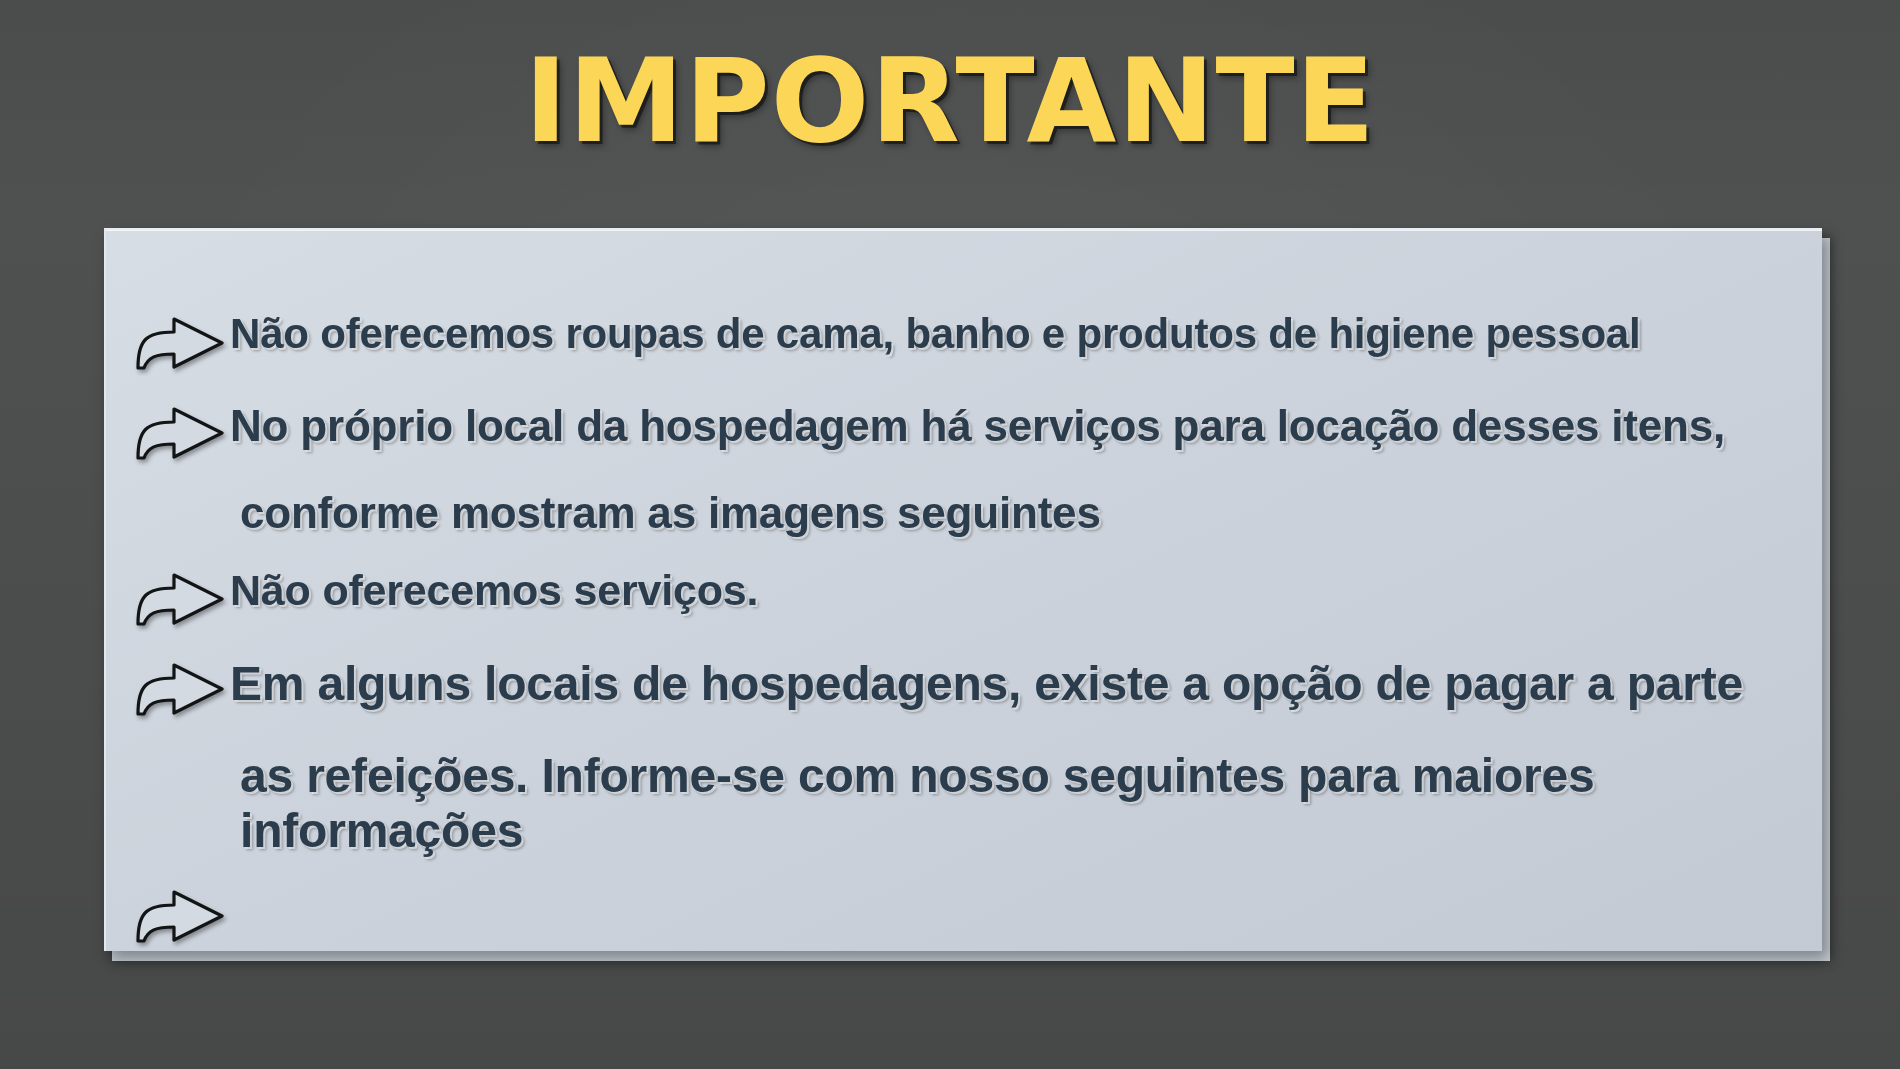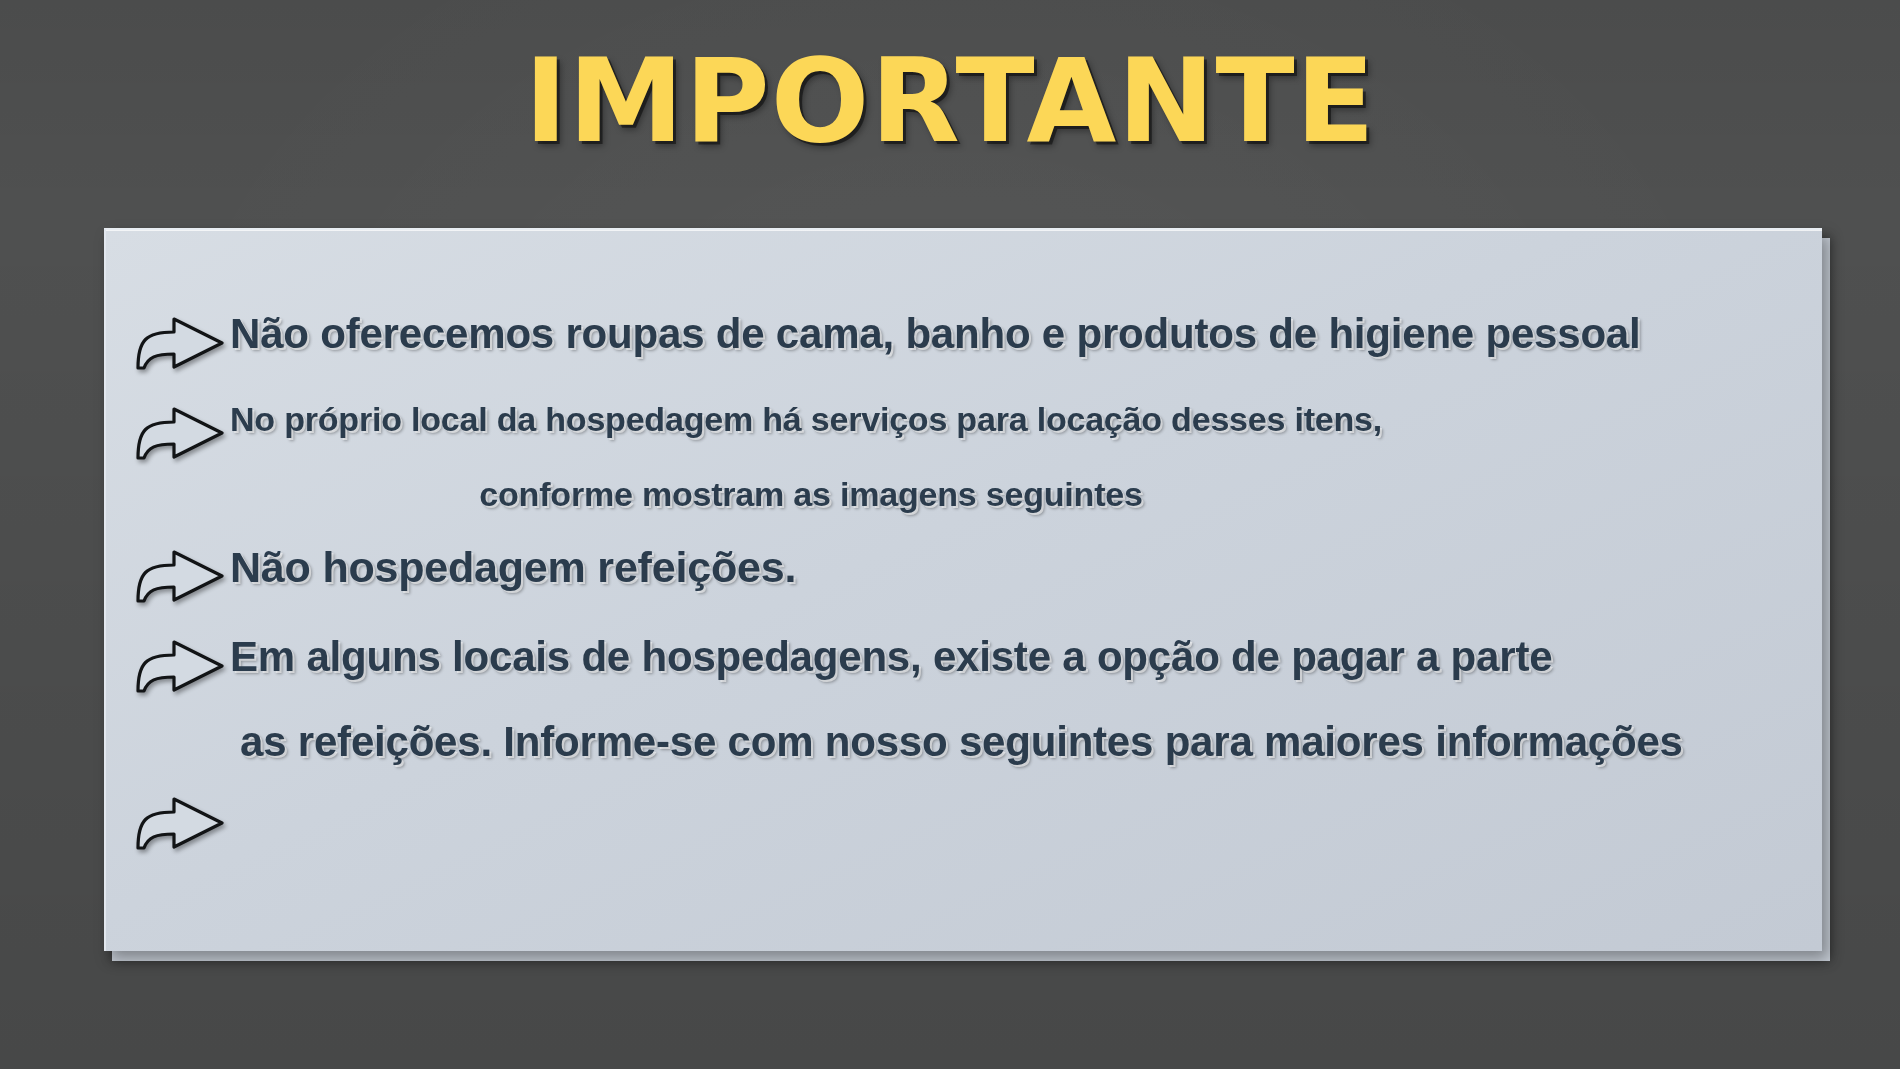--- a/index.html
+++ b/index.html
@@ -117,23 +117,23 @@
       2px 2px 0 rgba(255,255,255,0.55),
       3px 3px 3px rgba(0,0,0,0.30);
     letter-spacing:-0.2px;
     white-space:pre-line;
     padding-top:2px;
   }
   .bullet-text .l2{ display:block; padding-left:10px;margin-top:36px; }
 
   
   .b1 .bullet-text{ font-size:42px; }
-  .b2 .bullet-text{ font-size:34px;text-align:center; }
+  .b2 .bullet-text{ font-size:44px; }
   .b3 .bullet-text{ font-size:43px; }
-  .b4 .bullet-text{ font-size:42px; }
+  .b4 .bullet-text{ font-size:48px; }
   .b5 .bullet-text{ font-size:42px; }
 </style>
 </head>
 <body>
 
 <div class="bg-vignette"></div>
 
 <div class="slide">
 
   <div class="title-wrap">
@@ -162,21 +162,21 @@
         </span>
         <div class="bullet-text"><span>No próprio local da hospedagem há serviços para locação desses itens,</span><span class="l2">conforme mostram as imagens seguintes</span></div>
       </div>
 
       <div class="bullet b3">
         <span class="arrow-icon">
           <svg viewBox="0 0 92 58" xmlns="http://www.w3.org/2000/svg">
             <path d="M4 54 C4 26, 12 18, 40 18 L40 5 L88 29 L40 53 L40 40 C22 40, 14 43, 10 54 Z" fill="#d3dae2" stroke="#121416" stroke-width="3.2" stroke-linejoin="round" stroke-linecap="round"></path>
           </svg>
         </span>
-        <div class="bullet-text"><span>Não hospedagem refeições.</span></div>
+        <div class="bullet-text"><span>Não oferecemos serviços.</span></div>
       </div>
 
       <div class="bullet b4 tight">
         <span class="arrow-icon">
           <svg viewBox="0 0 92 58" xmlns="http://www.w3.org/2000/svg">
             <path d="M4 54 C4 26, 12 18, 40 18 L40 5 L88 29 L40 53 L40 40 C22 40, 14 43, 10 54 Z" fill="#d3dae2" stroke="#121416" stroke-width="3.2" stroke-linejoin="round" stroke-linecap="round"></path>
           </svg>
         </span>
         <div class="bullet-text"><span>Em alguns locais de hospedagens, existe a opção de pagar a parte</span><span class="l2">as refeições. Informe-se com nosso seguintes para maiores informações</span></div>
       </div>

